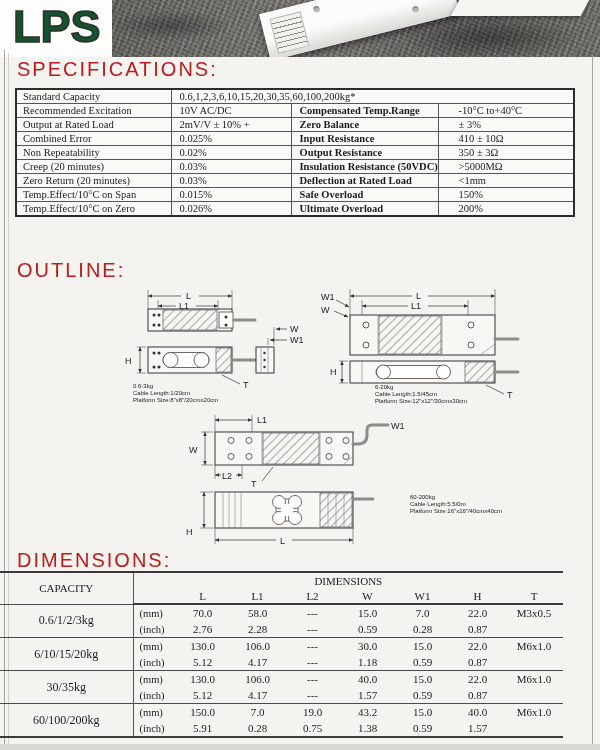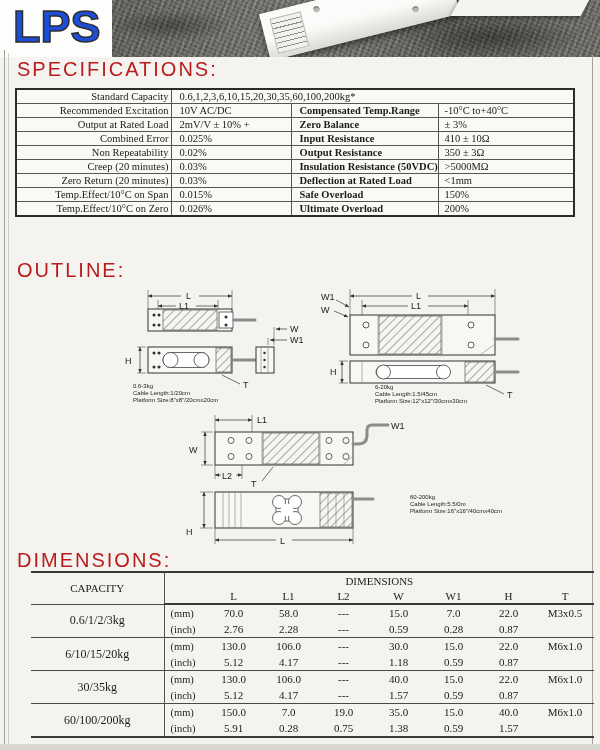--- a/index.html
+++ b/index.html
@@ -1,21 +1,21 @@
 <!DOCTYPE html>
 <html><head>
 <meta charset="utf-8">
 <style>
   html,body{margin:0;padding:0;background:#e8e8e4;}
   .page{position:relative;width:600px;height:750px;background:#f4f3ef;overflow:hidden;
         font-family:"Liberation Serif",serif;}
   
   .white-top{position:absolute;left:0;top:0;width:113px;height:57px;background:#fdfdfb;}
   .logo{position:absolute;left:13px;top:1px;font-family:"Liberation Sans",sans-serif;
-        font-weight:bold;font-size:45px;color:#1d4ed8;letter-spacing:0;
+        font-weight:bold;font-size:45px;color:#14532d;letter-spacing:0;
         -webkit-text-stroke:1.5px #2d2d2d;}
   .photo{position:absolute;left:112px;top:0;width:488px;height:57px;overflow:hidden;background-color:#6e6d68;
      background-image:
        radial-gradient(ellipse 130px 30px at 78% 65%, rgba(0,0,0,.35), transparent 70%),
        radial-gradient(ellipse 90px 22px at 12% 45%, rgba(0,0,0,.30), transparent 70%),
        repeating-linear-gradient(23deg, rgba(255,255,255,.13) 0 1px, transparent 1px 4px),
        repeating-linear-gradient(-67deg, rgba(0,0,0,.22) 0 2px, transparent 2px 5px),
        repeating-linear-gradient(101deg, rgba(255,255,255,.09) 0 2px, transparent 2px 7px),
        linear-gradient(90deg,#63625e,#7a7974 40%,#5d5c58 70%,#6f6e69);}
   .load-cell{position:absolute;left:150px;top:-10px;width:195px;height:48px;
@@ -38,25 +38,25 @@
   .section-h{position:absolute;font-family:"Liberation Sans",sans-serif;font-size:20px;
        letter-spacing:2px;color:#b91c1c;font-weight:400;white-space:nowrap;}
   #h-spec{left:17px;top:58px;}
   #h-outline{left:17px;top:259px;}
   #h-dim{left:17px;top:549px;}
   
   table.spec{position:absolute;left:15px;top:88px;width:558px;border-collapse:collapse;
        table-layout:fixed;background:#faf9f5;border:2px solid #2c2c2c;}
   table.spec td{border:1px solid #555;height:13px;font-size:10.5px;line-height:1.05;
        color:#1b1b1b;padding:0 2px 0 8px;white-space:nowrap;overflow:hidden;}
-  table.spec td.c1{padding-left:18px;text-align:right;}
+  table.spec td.c1{padding-left:6px;}
   table.spec td.c3{font-weight:bold;}
-  table.spec td.c4{padding-left:6px;}
-  
-  table.dim{position:absolute;left:31px;top:571px;width:563px;border-collapse:collapse;
+  table.spec td.c4{padding-left:20px;}
+  
+  table.dim{position:absolute;left:0;top:571px;width:563px;border-collapse:collapse;
        table-layout:fixed;border-top:2px solid #3a3a3a;border-bottom:2px solid #3a3a3a;}
   table.dim th{font-weight:normal;font-size:11px;color:#1b1b1b;height:15px;padding:0;text-align:center;}
   table.dim td{font-size:11px;color:#1b1b1b;height:16px;text-align:center;padding:0;white-space:nowrap;}
   table.dim .cap-col{border-right:1px solid #555;}
   table.dim thead tr.colrow th{border-bottom:2px solid #3a3a3a;}
   table.dim tr.g-start td{border-top:1.5px solid #4a4a4a;}
   table.dim td.capacity{font-size:12px;}
   table.dim td.units{text-align:left;padding-left:6px;font-size:10.5px;}
   
   #outline-svg{position:absolute;left:10px;top:287px;}
@@ -421,21 +421,21 @@
           <td>0.59</td>
           <td>0.87</td>
           <td></td>
         </tr>
         <tr class="g-start">
           <td class="capacity cap-col" rowspan="2">60/100/200kg</td>
           <td class="units">(mm)</td>
           <td>150.0</td>
           <td>7.0</td>
           <td>19.0</td>
-          <td>35.0</td>
+          <td>43.2</td>
           <td>15.0</td>
           <td>40.0</td>
           <td>M6x1.0</td>
         </tr>
         <tr>
           <td class="units">(inch)</td>
           <td>5.91</td>
           <td>0.28</td>
           <td>0.75</td>
           <td>1.38</td>

